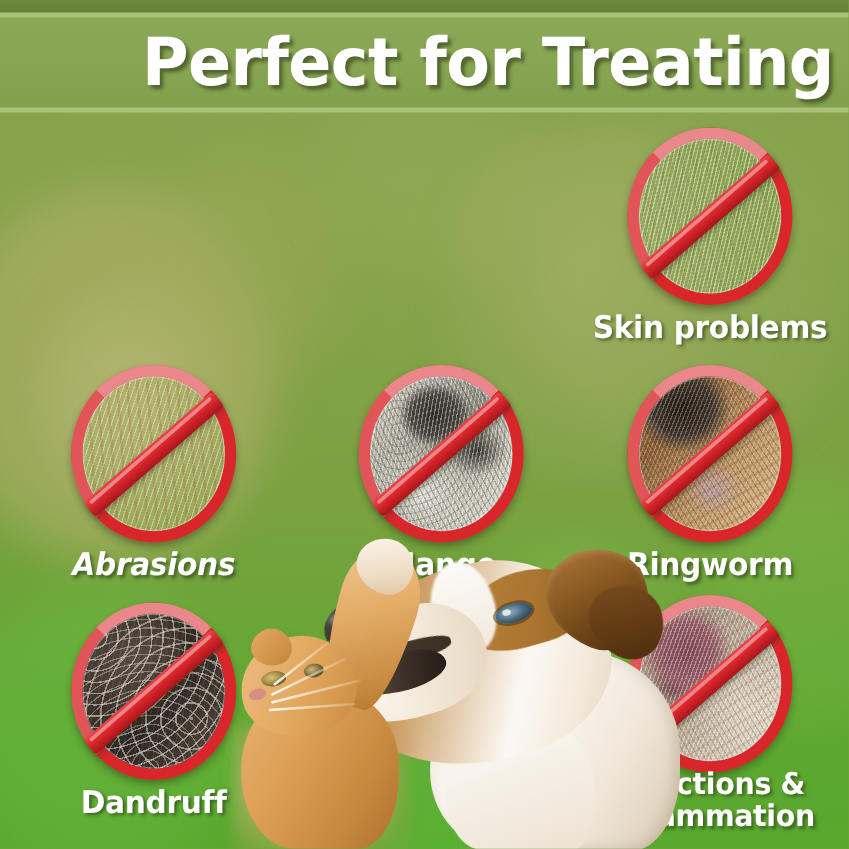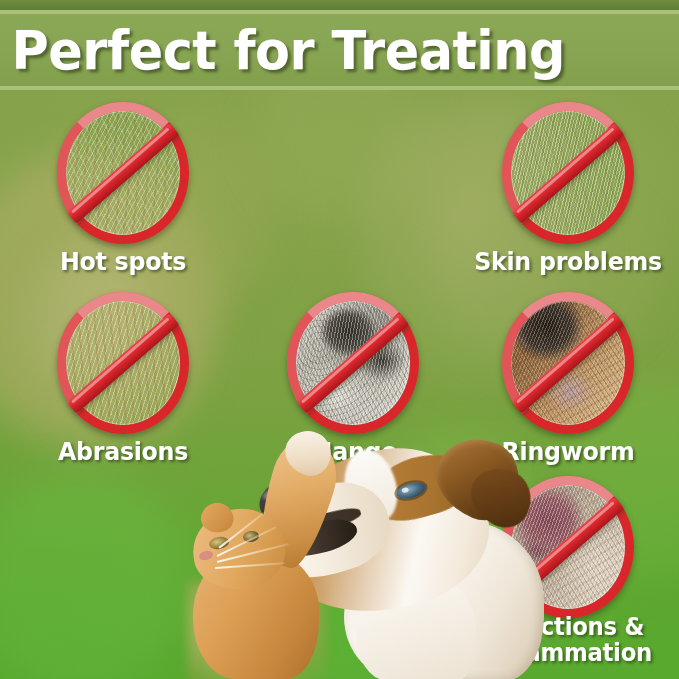--- a/index.html
+++ b/index.html
@@ -52,21 +52,21 @@
     filter:blur(15px);
   }
 
   
   .banner{
     position:absolute;left:0;top:10px;width:679px;height:80px;
     background:linear-gradient(180deg,#8aa855 0%,#87a552 50%,#82a04c 100%);
     box-sizing:border-box;
     border-top:4px solid #a8c177;
     border-bottom:4px solid #a8c177;
-    display:flex;align-items:center;justify-content:flex-start;
+    display:flex;align-items:center;justify-content:flex-end;
   }
   .banner-strip-top{position:absolute;left:0;top:0;width:679px;height:10px;
     background:linear-gradient(180deg,#6f8c3f,#5f7f36);}
   .banner-title{
     font-size:53px;font-weight:bold;color:#ffffff;
     letter-spacing:-0.5px;
     font-family:"DejaVu Sans",sans-serif;
     text-shadow:3px 3px 3px rgba(40,50,20,.55);
     white-space:nowrap;
     transform:scaleX(.96);
@@ -302,40 +302,20 @@
   <div class="bg-dogghost2"></div>
   <div class="bg-veil"></div>
 
   <div class="banner-strip-top"></div>
   <div class="banner">
     <div class="banner-title">Perfect for Treating</div>
   </div>
 
   <div class="grid">
 
-    <div class="cell" style="left:10px;top:0;">
-      <div class="icon-wrap">
-        <div class="disc">
-          <div class="disc-img" style="background:
-              radial-gradient(ellipse 55% 60% at 28% 30%, #b3647c 0%, #c3869a 42%, transparent 70%),
-              radial-gradient(circle 16% at 30% 55%, #9c2f3d 0%, transparent 75%),
-              radial-gradient(circle 12% at 22% 44%, #a83a48 0%, transparent 72%),
-              radial-gradient(ellipse 60% 50% at 70% 72%, #cfa3b0 0%, #ddc0c8 55%, transparent 80%),
-              linear-gradient(130deg,#c5869a 0%,#d4a4b2 35%,#e0c2c9 62%,#d6b0b8 85%,#c38f9f 100%)"></div>
-          <div class="disc-tex" style="background:repeating-linear-gradient(118deg,rgba(255,255,255,.30) 0 1px,rgba(255,255,255,0) 1px 4px);"></div>
-          <div class="disc-tex" style="background:repeating-linear-gradient(64deg,rgba(250,235,240,.22) 0 1px,rgba(0,0,0,0) 1px 6px);"></div>
-          <div class="disc-tex" style="background:repeating-linear-gradient(96deg,rgba(140,50,70,.14) 0 2px,rgba(0,0,0,0) 2px 9px);"></div>
-        </div>
-        <div class="ring"></div>
-        <div class="slash"></div>
-      </div>
-      <div class="label">
-        <span>Hot spots</span>
-      </div>
-    </div>
 
 
     <div class="cell" style="left:455px;top:0;">
       <div class="icon-wrap">
         <div class="disc">
           <div class="disc-img" style="background:
               radial-gradient(ellipse 40% 46% at 50% 48%, #9b5a54 0%, #ad6f66 45%, transparent 78%),
               radial-gradient(circle 14% at 44% 32%, #8d4a46 0%, transparent 75%),
               radial-gradient(ellipse 46% 40% at 80% 78%, #e0ded9 0%, transparent 80%),
               linear-gradient(122deg,#dcd9d4 0%,#c8c5bf 30%,#b9b6b0 55%,#d2cfc9 80%,#e8e7e3 100%)"></div>
@@ -344,21 +324,21 @@
           <div class="disc-tex" style="background:repeating-linear-gradient(72deg,rgba(150,80,72,.12) 0 2px,rgba(0,0,0,0) 2px 9px);"></div>
         </div>
         <div class="ring"></div>
         <div class="slash"></div>
       </div>
       <div class="label">
         <span>Skin problems</span>
       </div>
     </div>
 
-    <div class="cell" style="left:10px;top:190px;">
+    <div class="cell" style="left:10px;top:190px;font-style:italic;">
       <div class="icon-wrap">
         <div class="disc">
           <div class="disc-img" style="background:
               radial-gradient(ellipse 44% 34% at 40% 30%, #a8393a 0%, #b9524c 45%, transparent 76%),
               radial-gradient(circle 12% at 30% 36%, #96262c 0%, transparent 72%),
               radial-gradient(ellipse 56% 44% at 52% 80%, #efe6cc 0%, transparent 80%),
               linear-gradient(126deg,#e9dcb8 0%,#dccda2 28%,#cdb886 52%,#e3d6b4 76%,#f3ecd8 100%)"></div>
           <div class="disc-tex" style="background:repeating-linear-gradient(108deg,rgba(255,250,230,.38) 0 1px,rgba(255,255,255,0) 1px 4px);"></div>
           <div class="disc-tex" style="background:repeating-linear-gradient(150deg,rgba(190,160,110,.25) 0 1px,rgba(0,0,0,0) 1px 5px);"></div>
           <div class="disc-tex" style="background:repeating-linear-gradient(86deg,rgba(150,40,46,.14) 0 2px,rgba(0,0,0,0) 2px 8px);"></div>
@@ -404,20 +384,38 @@
           <div class="disc-tex" style="background:repeating-linear-gradient(150deg,rgba(90,62,40,.16) 0 2px,rgba(0,0,0,0) 2px 8px);"></div>
         </div>
         <div class="ring"></div>
         <div class="slash"></div>
       </div>
       <div class="label">
         <span>Ringworm</span>
       </div>
     </div>
 
+    <div class="cell r3" style="left:10px;top:380px;">
+      <div class="icon-wrap">
+        <div class="disc">
+          <div class="disc-img" style="background:
+              radial-gradient(ellipse 50% 44% at 35% 30%, #554a40 0%, #463c34 55%, transparent 82%),
+              linear-gradient(124deg,#4e443b 0%,#3c332c 30%,#2e2722 55%,#453b33 80%,#554a41 100%)"></div>
+          <div class="disc-tex" style="background:repeating-radial-gradient(circle at 22% 26%,rgba(235,230,220,.55) 0 1.1px,rgba(0,0,0,0) 1.1px 9px);"></div>
+          <div class="disc-tex" style="background:repeating-radial-gradient(circle at 68% 62%,rgba(240,236,228,.48) 0 1.3px,rgba(0,0,0,0) 1.3px 12px);"></div>
+          <div class="disc-tex" style="background:repeating-radial-gradient(circle at 48% 84%,rgba(228,222,210,.40) 0 1px,rgba(0,0,0,0) 1px 7px);"></div>
+          <div class="disc-tex" style="background:repeating-linear-gradient(104deg,rgba(200,190,175,.10) 0 1px,rgba(0,0,0,0) 1px 5px);"></div>
+        </div>
+        <div class="ring"></div>
+        <div class="slash"></div>
+      </div>
+      <div class="label">
+        <span>Dandruff</span>
+      </div>
+    </div>
 
     <div class="cell r3" style="left:455px;top:374px;">
       <div class="icon-wrap">
         <div class="disc">
           <div class="disc-img" style="background:
               radial-gradient(ellipse 40% 36% at 34% 30%, #7d4352 0%, #945a63 48%, transparent 78%),
               radial-gradient(ellipse 22% 18% at 26% 52%, #6e3646 0%, transparent 76%),
               radial-gradient(ellipse 44% 40% at 76% 66%, #ddd2c0 0%, transparent 80%),
               linear-gradient(126deg,#c3b6a4 0%,#a69682 28%,#bcae99 52%,#d6cab6 78%,#e9e0d0 100%)"></div>
           <div class="disc-tex" style="background:repeating-linear-gradient(110deg,rgba(255,252,244,.40) 0 1px,rgba(255,255,255,0) 1px 3px);"></div>

